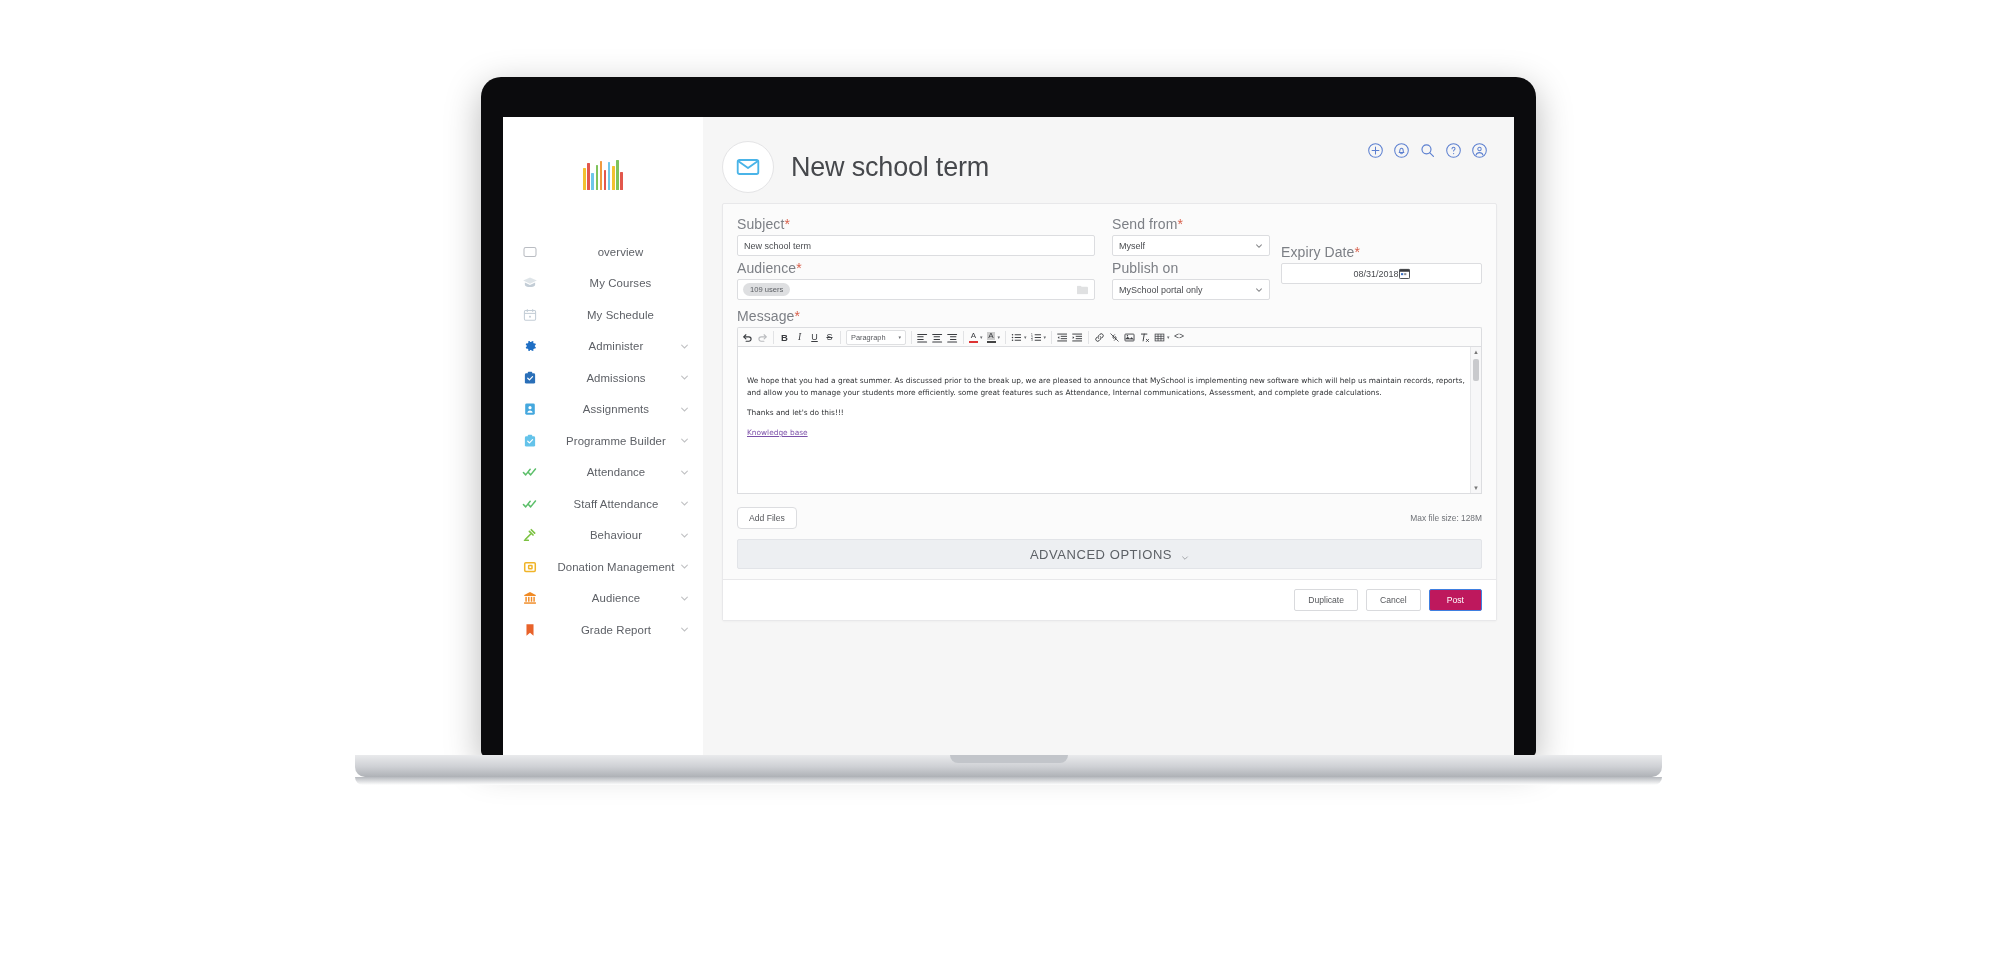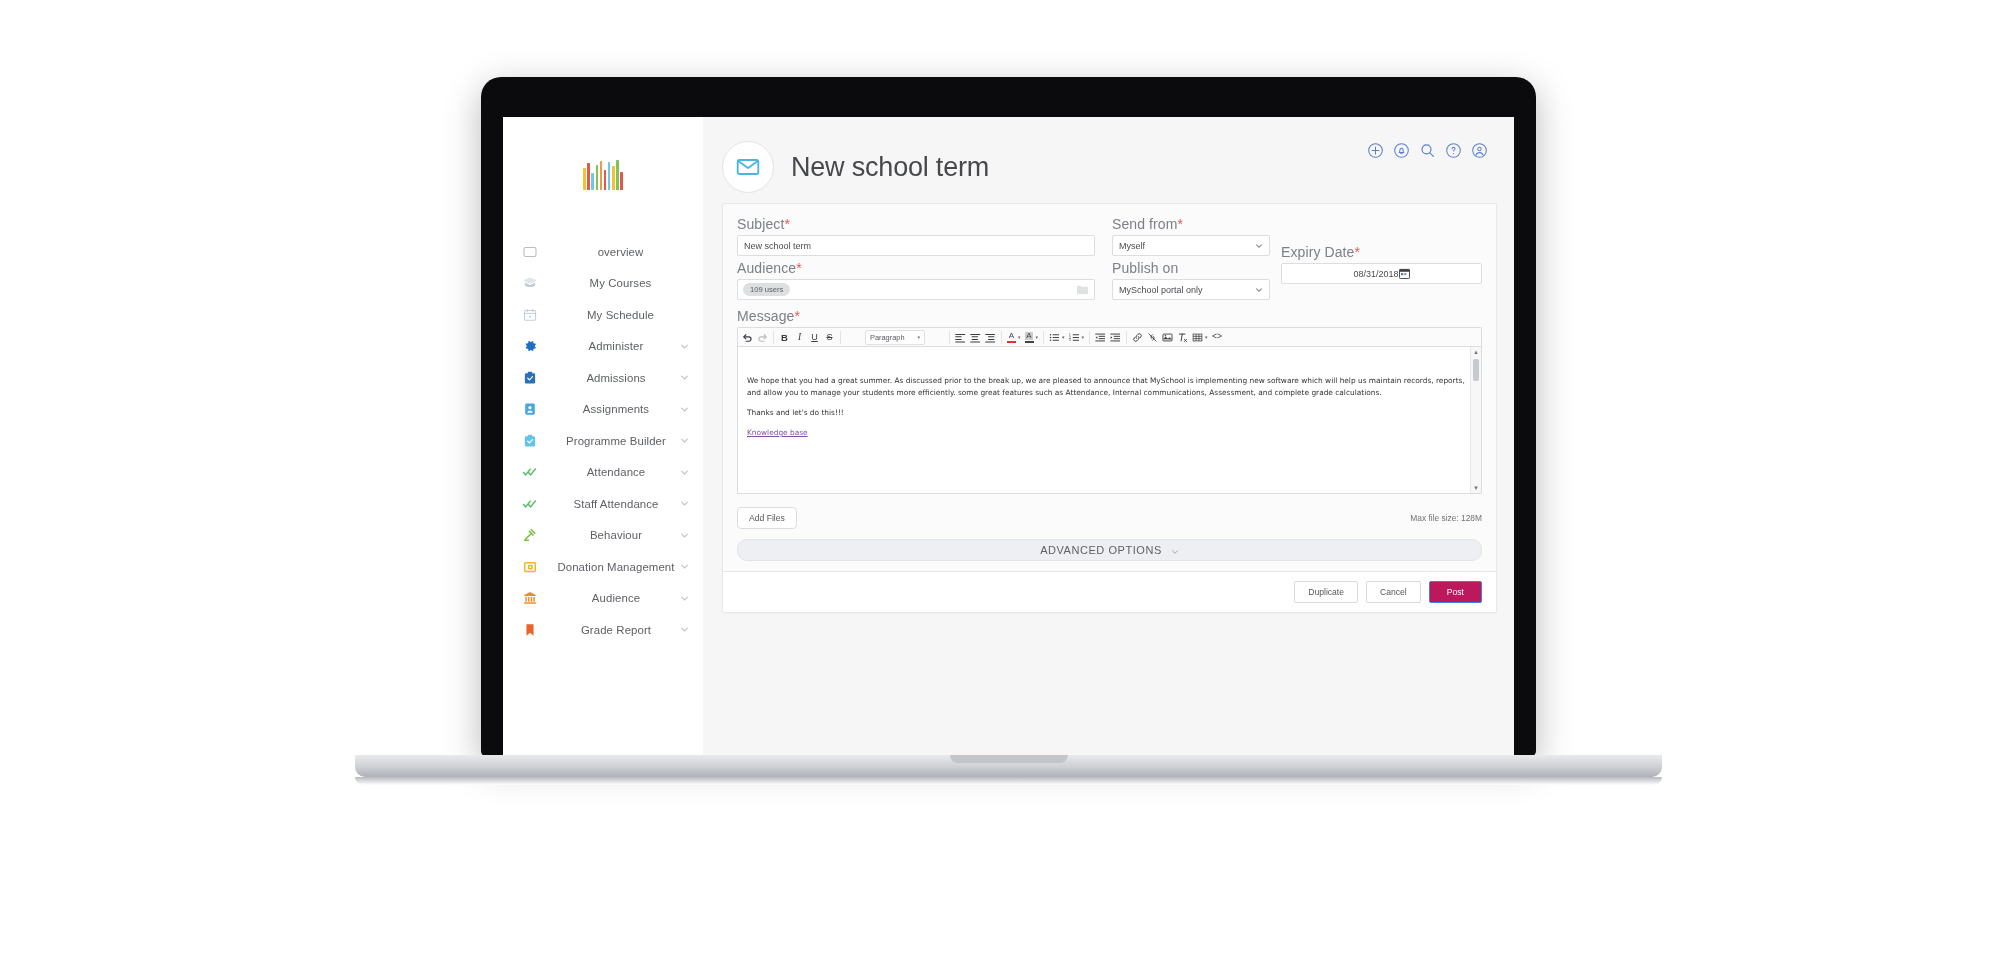--- a/index.html
+++ b/index.html
@@ -185,21 +185,21 @@
   }
   .tb-sep { width:1px; height:13px; background:#e2e3e5; margin:0 3px; }
   .tb-caret {
     font-size:5px; color:#6a6c70; margin-left:2px; line-height:1;
   }
   .tb-select {
     display:flex; align-items:center; justify-content:space-between;
     width:60px; height:15px;
     border:1px solid #dfe0e2; background:#fff;
     border-radius:2px; font-size:7.4px; color:#57595d;
-    padding:3px 4px; margin:0 21px; cursor:pointer;
+    padding:3px 4px; margin:0 2px; cursor:pointer;
   }
   #editor-area {
     position:relative;
     border:1px solid #dcdde0;
     background:#fff;
     height:148px;
     overflow:hidden;
   }
   #editor-content {
     padding:8px 12px 0 9px;
@@ -231,24 +231,24 @@
     background:#fff; border:1px solid #dcdde0; border-radius:4px;
     font-size:8.6px; color:#55575b;
     padding:5px 11px; cursor:pointer;
     font-family:"Liberation Sans", sans-serif;
   }
   #max-file-size { margin-left:auto; font-size:8.4px; color:#6f7277; }
 
   
   #advanced-options {
     display:flex; align-items:center; justify-content:center;
-    height:22px;
+    height:30px;
     background:#edeff2; border:1px solid #e2e4e8;
-    border-radius:10px; cursor:pointer;
-    font-size:11px; color:#5d6166; letter-spacing:.55px;
+    border-radius:2px; cursor:pointer;
+    font-size:13px; color:#5d6166; letter-spacing:.55px;
   }
   #advanced-caret { width:8px; height:8px; margin-left:9px; opacity:.55; }
 
   
   #form-footer {
     border-top:1px solid #e8e8ea;
     background:#fff;
     display:flex; justify-content:flex-end; align-items:center;
     gap:8px; padding:9px 14px;
   }

